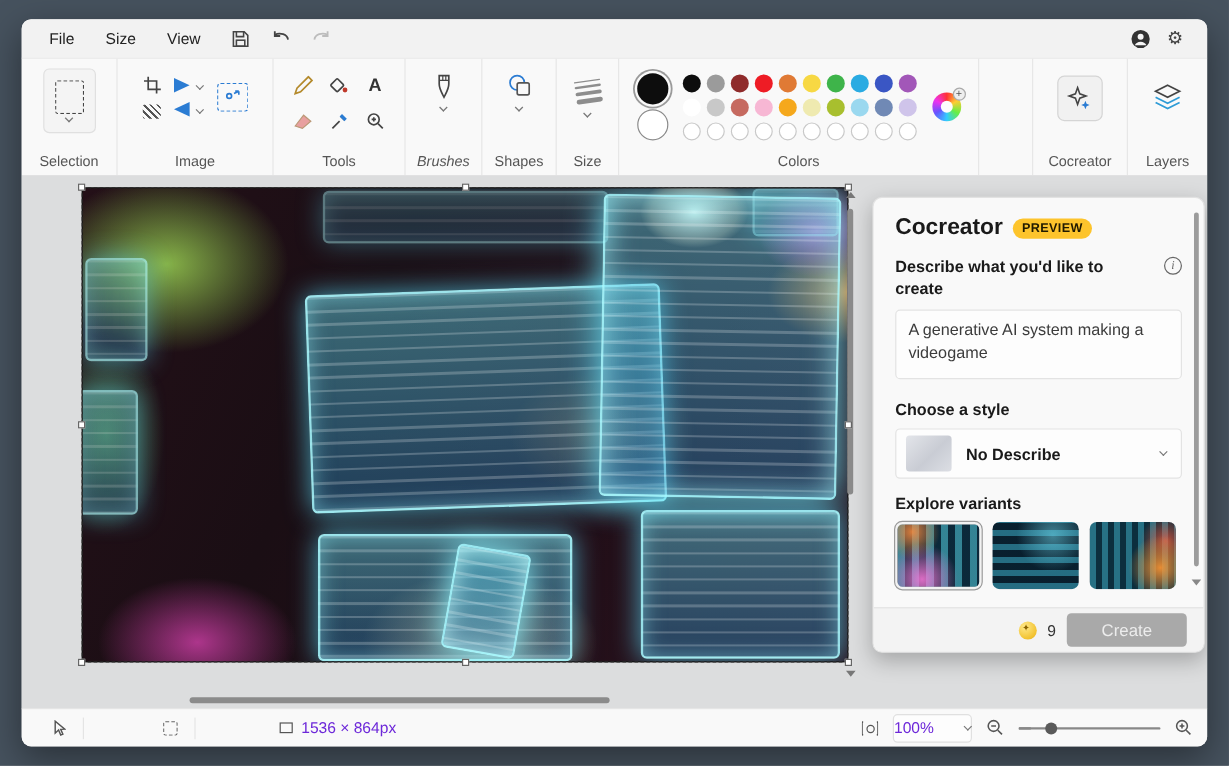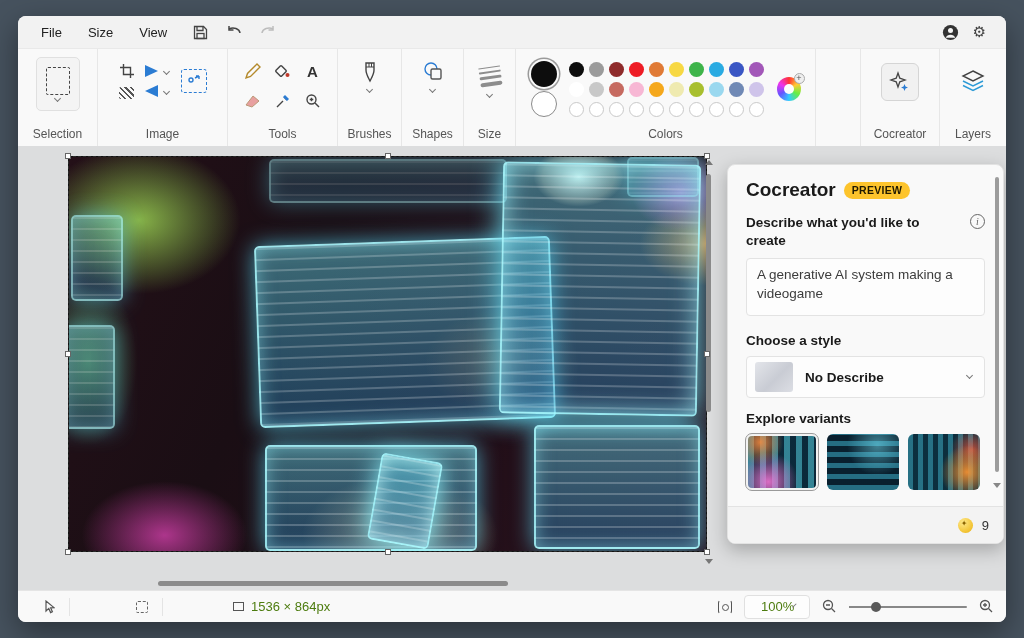--- a/index.html
+++ b/index.html
@@ -122,30 +122,30 @@
   .panel-scroll .thumb { position:absolute; top:0; width:4px; height:100%; background:#9c9c9c; border-radius:2px; }
   .ps-down { position:absolute; right:2px; top:318px; width:0; height:0; border-left:4px solid transparent; border-right:4px solid transparent; border-top:5px solid #888; }
   .panel-footer { position:absolute; left:0; right:0; bottom:0; height:37px; background:#f3f3f3; border-top:1px solid #e3e3e3;
                   display:flex; align-items:center; justify-content:flex-end; gap:9px; padding:0 14px; }
   .coin { width:15px; height:15px; border-radius:50%; background:radial-gradient(circle at 35% 30%, #ffe98a, #f2c230 70%, #d9a114); position:relative; }
   .coin::after { content:"✦"; position:absolute; left:3px; top:1px; font-size:8px; color:#8a6300; }
   .credits { font-size:13px; color:#333; }
   .create-btn { width:100px; height:28px; background:#a9a9a9; color:#ececec; border:none; border-radius:4px; font-size:14px; font-family:"Liberation Sans", sans-serif; }
 
   
-  .statusbar { height:32px; background:#f9f9f9; border-top:1px solid #e5e5e5; display:flex; align-items:center; font-size:13px; color:#4d7c0f; flex:0 0 auto; padding:0 12px; }
+  .statusbar { height:32px; background:#f9f9f9; border-top:1px solid #e5e5e5; display:flex; align-items:center; font-size:13px; color:#6d28d9; flex:0 0 auto; padding:0 12px; }
   .sb-sep { width:1px; height:18px; background:#e4e4e4; }
   .sb-item { display:flex; align-items:center; gap:7px; padding:0 14px; }
   .dash-sq { width:12px; height:12px; border:1.3px dashed #666; border-radius:2px; }
   .solid-sq { width:11px; height:9px; border:1.3px solid #555; }
   .sb-right { margin-left:auto; display:flex; align-items:center; gap:12px; }
   .fit-ic { width:14px; height:14px; border:1.3px solid #555; border-radius:3px; position:relative;
             border-top-color:transparent; border-bottom-color:transparent; }
   .fit-ic::after { content:""; position:absolute; left:3.2px; top:3.2px; width:5px; height:5px; border:1.3px solid #555; border-radius:50%; }
-  .zoom-box { width:66px; height:24px; background:#fdfdfd; border:1px solid #e0e0e0; border-radius:4px; display:flex; align-items:center; justify-content:space-between; padding:0 16px; }
+  .zoom-box { width:66px; height:24px; background:#fdfdfd; border:1px solid #e0e0e0; border-radius:4px; display:flex; align-items:center; justify-content:space-between; padding:0 0; }
   .slider { position:relative; width:118px; height:14px; }
   .slider .track { position:absolute; top:6px; left:0; right:0; height:2.5px; background:#888; border-radius:2px; }
   .slider .dash { position:absolute; top:6px; left:0; width:10px; height:2.5px; background:#888; }
   .slider .knob { position:absolute; top:2px; left:22px; width:10px; height:10px; border-radius:50%; background:#5a5a5a; }
   svg { display:block; }
 </style>
 </head>
 <body>
 
 <div class="window">
@@ -258,21 +258,21 @@
           <svg width="16" height="16" viewBox="0 0 16 16" fill="none" stroke="#444" stroke-width="1.4">
               <circle cx="6.5" cy="6.5" r="4.5"></circle>
               <path d="M10 10 l4 4"></path>
               <path d="M4.7 6.5 h3.6 M6.5 4.7 v3.6"></path>
             </svg>
         </span>
       </div>
       <span class="rlabel">Tools</span>
     </div>
 
-    <div class="rgroup" style="width:64px;">
+    <div class="rgroup" style="width:64px;font-style:italic;">
       <div class="big-tool">
         <svg width="18" height="22" viewBox="0 0 18 22">
             <path d="M5 2 h8 v7 c0 4 -2 7 -4 11 c-2 -4 -4 -7 -4 -11 z" fill="none" stroke="#444" stroke-width="1.4"></path>
             <path d="M5 6 h8" stroke="#444" stroke-width="1.2"></path>
             <path d="M8 2 v4 M10.5 2 v4" stroke="#444" stroke-width="1"></path>
           </svg>
         <span class="chev small"></span>
       </div>
       <span class="rlabel">Brushes</span>
     </div>
@@ -400,20 +400,21 @@
           <span class="variant v3"></span>
         </div>
       </div>
       <div class="panel-scroll">
           <span class="thumb"></span>
         </div>
       <span class="ps-down"></span>
       <div class="panel-footer">
         <span class="coin"></span>
         <span class="credits">9</span>
+        <button class="create-btn">Create</button>
       </div>
     </div>
   </div>
 
   <div class="statusbar">
     <span class="sb-item">
       <svg width="11" height="14" viewBox="0 0 11 14">
           <path d="M2 1 L2 11 L4.8 8.4 L6.6 12.6 L8.4 11.8 L6.6 7.8 L10 7.6 z" fill="none" stroke="#555" stroke-width="1.2"></path>
         </svg>
     </span>

